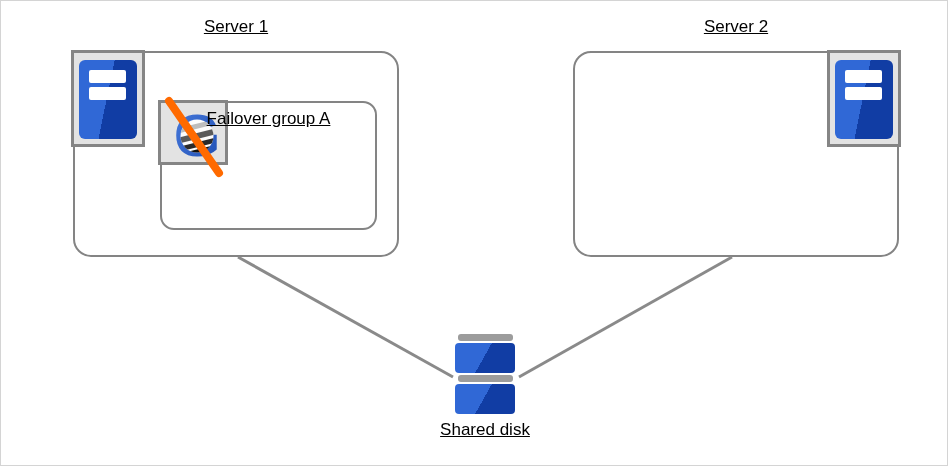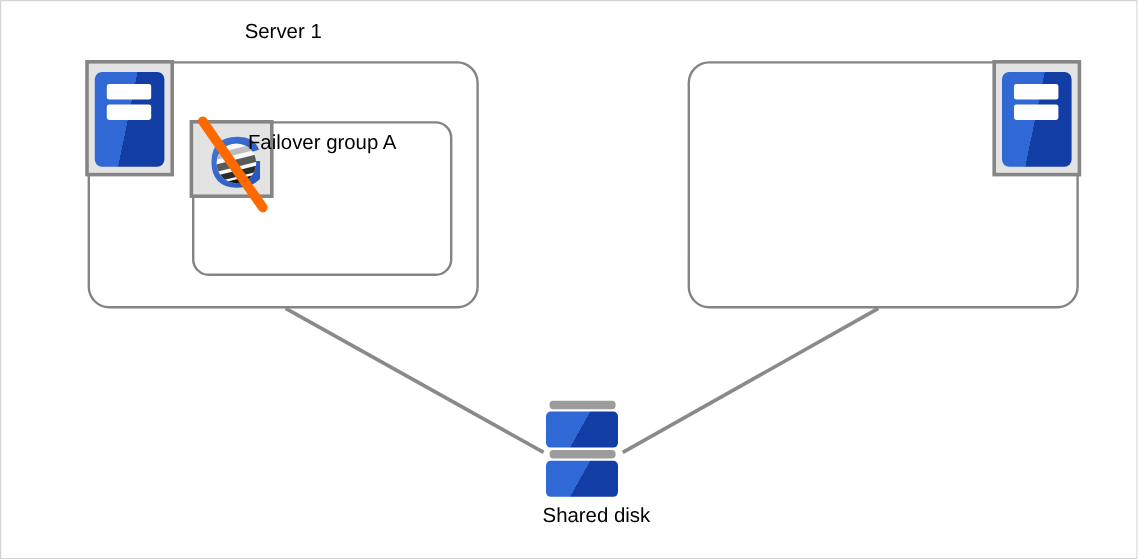--- a/index.html
+++ b/index.html
@@ -21,43 +21,45 @@
   }
   .server-box{border-radius:18px;}
   .group-box{border-radius:14px;}
   .lbl{
     position:absolute;
     text-align:center;
     font-size:17px;
     color:#000;
     z-index:3;
     white-space:nowrap;
+    text-decoration:underline;
   }
   #server1-box{left:72px;top:50px;width:326px;height:206px;}
   #server2-box{left:572px;top:50px;width:326px;height:206px;}
   #group-box{left:159px;top:100px;width:217px;height:129px;}
   #server1-label{left:72px;top:16px;width:326px;}
   #server2-label{left:572px;top:16px;width:326px;}
   #group-label{left:159px;top:64px;width:217px;margin-top:44px;}
-  #disk-label{left:396px;top:419px;width:200px;}
+  #disk-label{left:384px;top:419px;width:200px;}
   .overlay{
     position:absolute;left:0;top:0;z-index:2;
     pointer-events:none;
   }
 </style>
 </head>
 <body>
 
 <div class="stage">
 
   <div class="box server-box" id="server1-box"></div>
   <div class="box server-box" id="server2-box"></div>
   <div class="box group-box" id="group-box"></div>
 
   <div class="lbl" id="server1-label">Server 1</div>
+  <div class="lbl" id="server2-label">Server 2</div>
   <div class="lbl" id="group-label">Failover group A</div>
   <div class="lbl" id="disk-label">Shared disk</div>
 
   <svg class="overlay" width="948" height="466" viewBox="0 0 948 466">
     <defs>
       <linearGradient id="bluGrad" x1="0" y1="0" x2="1" y2="0.28">
         <stop offset="0" stop-color="#3068d6"></stop>
         <stop offset="0.57" stop-color="#3068d6"></stop>
         <stop offset="0.57" stop-color="#113da4"></stop>
         <stop offset="1" stop-color="#113da4"></stop>

